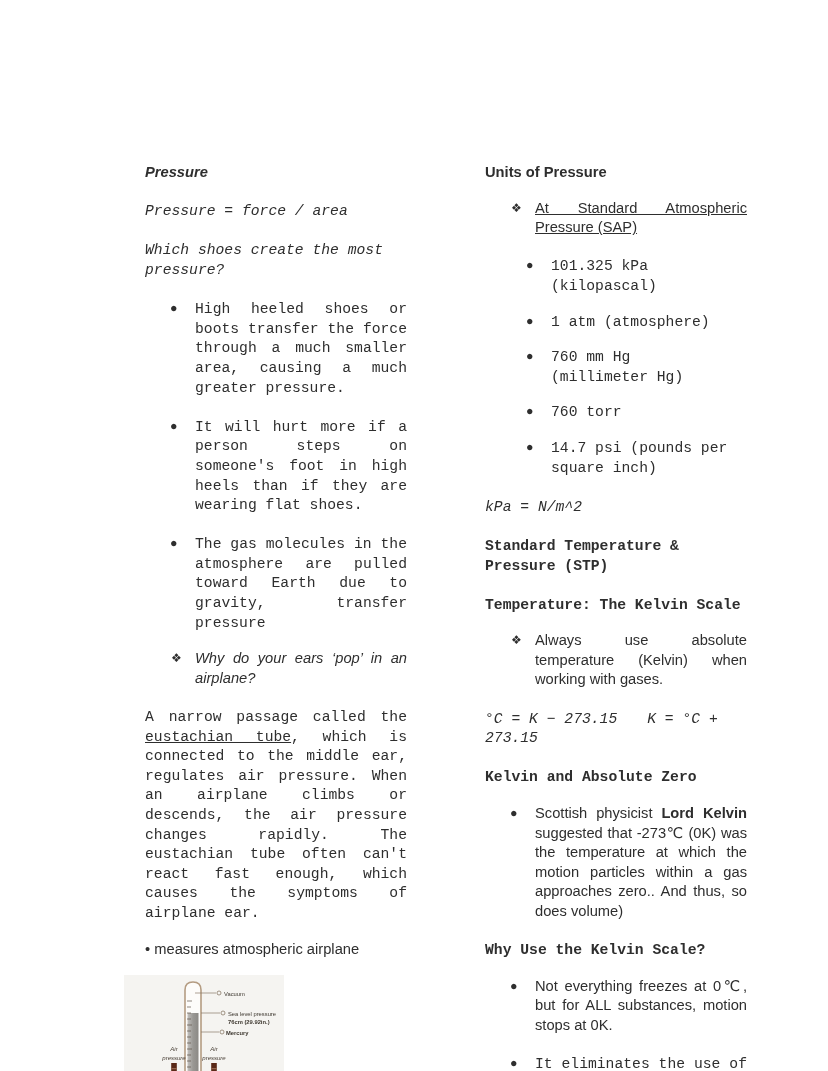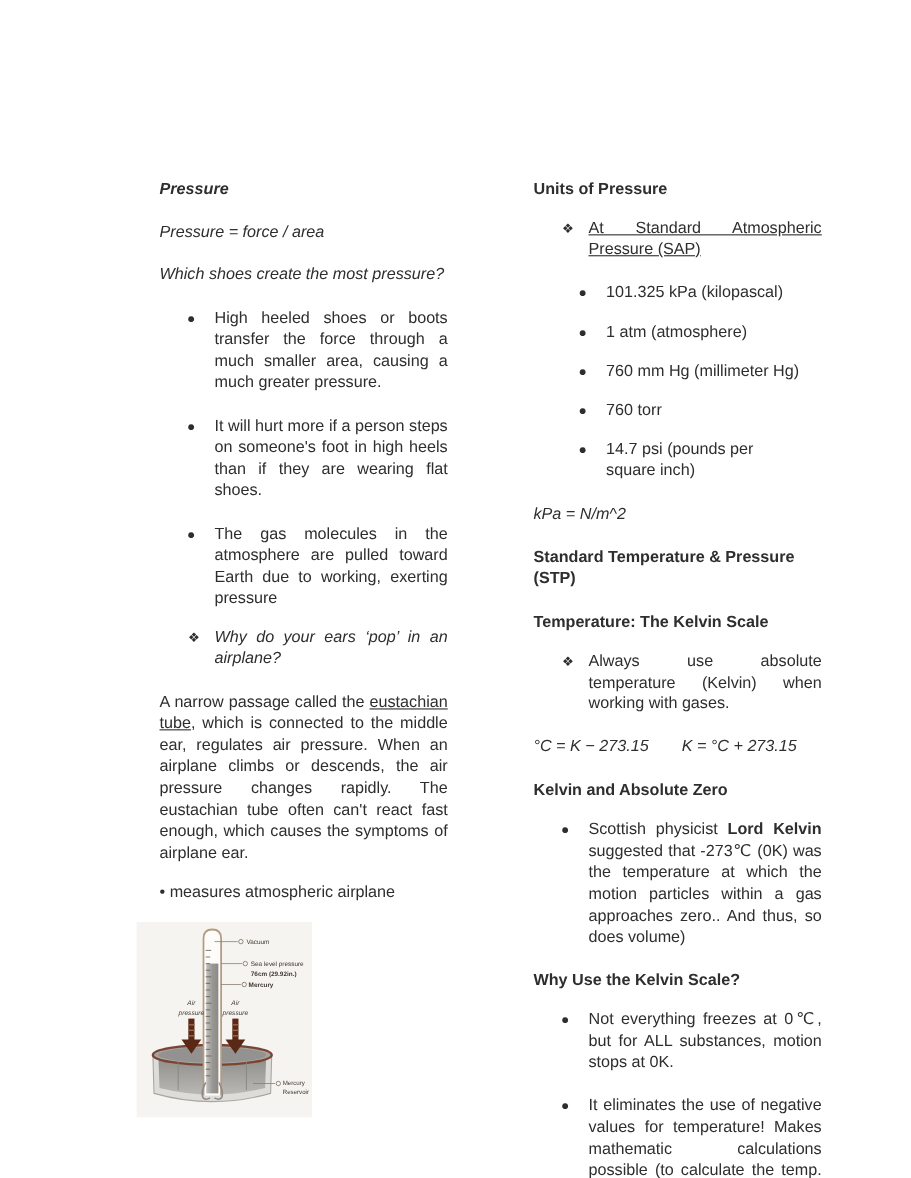--- a/index.html
+++ b/index.html
@@ -6,21 +6,21 @@
   html, body { margin: 0; padding: 0; background: #ffffff; }
   .page {
     position: relative; width: 828px; height: 1071px; background: #ffffff;
     font-family: "Liberation Sans", "DejaVu Sans", sans-serif;
     font-size: 14.7px; line-height: 19.6px; color: #2e2e2e; overflow: hidden;
   }
   p, div { margin: 16px; }
   .col { position: absolute; top: 115px; width: 294px; }
   .left-col  { left: 97px; }
   .right-col { left: 437px; }
-  .blk { margin-top: 19.6px; }
+  .blk { margin-top: 19.6px; font-family: Liberation Mono, monospace; }
   .b { font-weight: 700; }
   .i { font-style: italic; }
   .u { text-decoration: underline; }
   .just { text-align: justify; }
   .indent { padding-left: 50px; }
   .li { position: relative; padding-left: 50px; }
   .marker { position: absolute; left: 25px; top: 0; }
   .m-bullet  { font-size: 12.5px; }
   .m-diamond { font-size: 12px; left: 26px; }
   .formula2 { margin-left: 30px; text-align: right; }
@@ -47,21 +47,21 @@
     </div>
 
     <div class="li just blk">
       <span class="marker m-bullet">●</span>
       <span>It will hurt more if a person steps on someone's foot in high heels than if they are wearing flat shoes.</span>
     </div>
 
 
     <div class="li just blk">
       <span class="marker m-bullet">●</span>
-      <span>The gas molecules in the atmosphere are pulled toward Earth due to working, exerting pressure</span>
+      <span>The gas molecules in the atmosphere are pulled toward Earth due to gravity, transfer pressure</span>
     </div>
 
     <div class="li just i">
       <span class="marker m-diamond">❖</span>
       <span>Why do your ears ‘pop’ in an airplane?</span>
     </div>
 
     <p class="just blk"><span>A narrow passage called the </span><span class="u">eustachian tube</span><span>, which is connected to the middle ear, regulates air pressure. When an airplane climbs or descends, the air pressure changes rapidly. The eustachian tube often can't react fast enough, which causes the symptoms of airplane ear.</span></p>
 
     <p>• measures atmospheric airplane</p>

